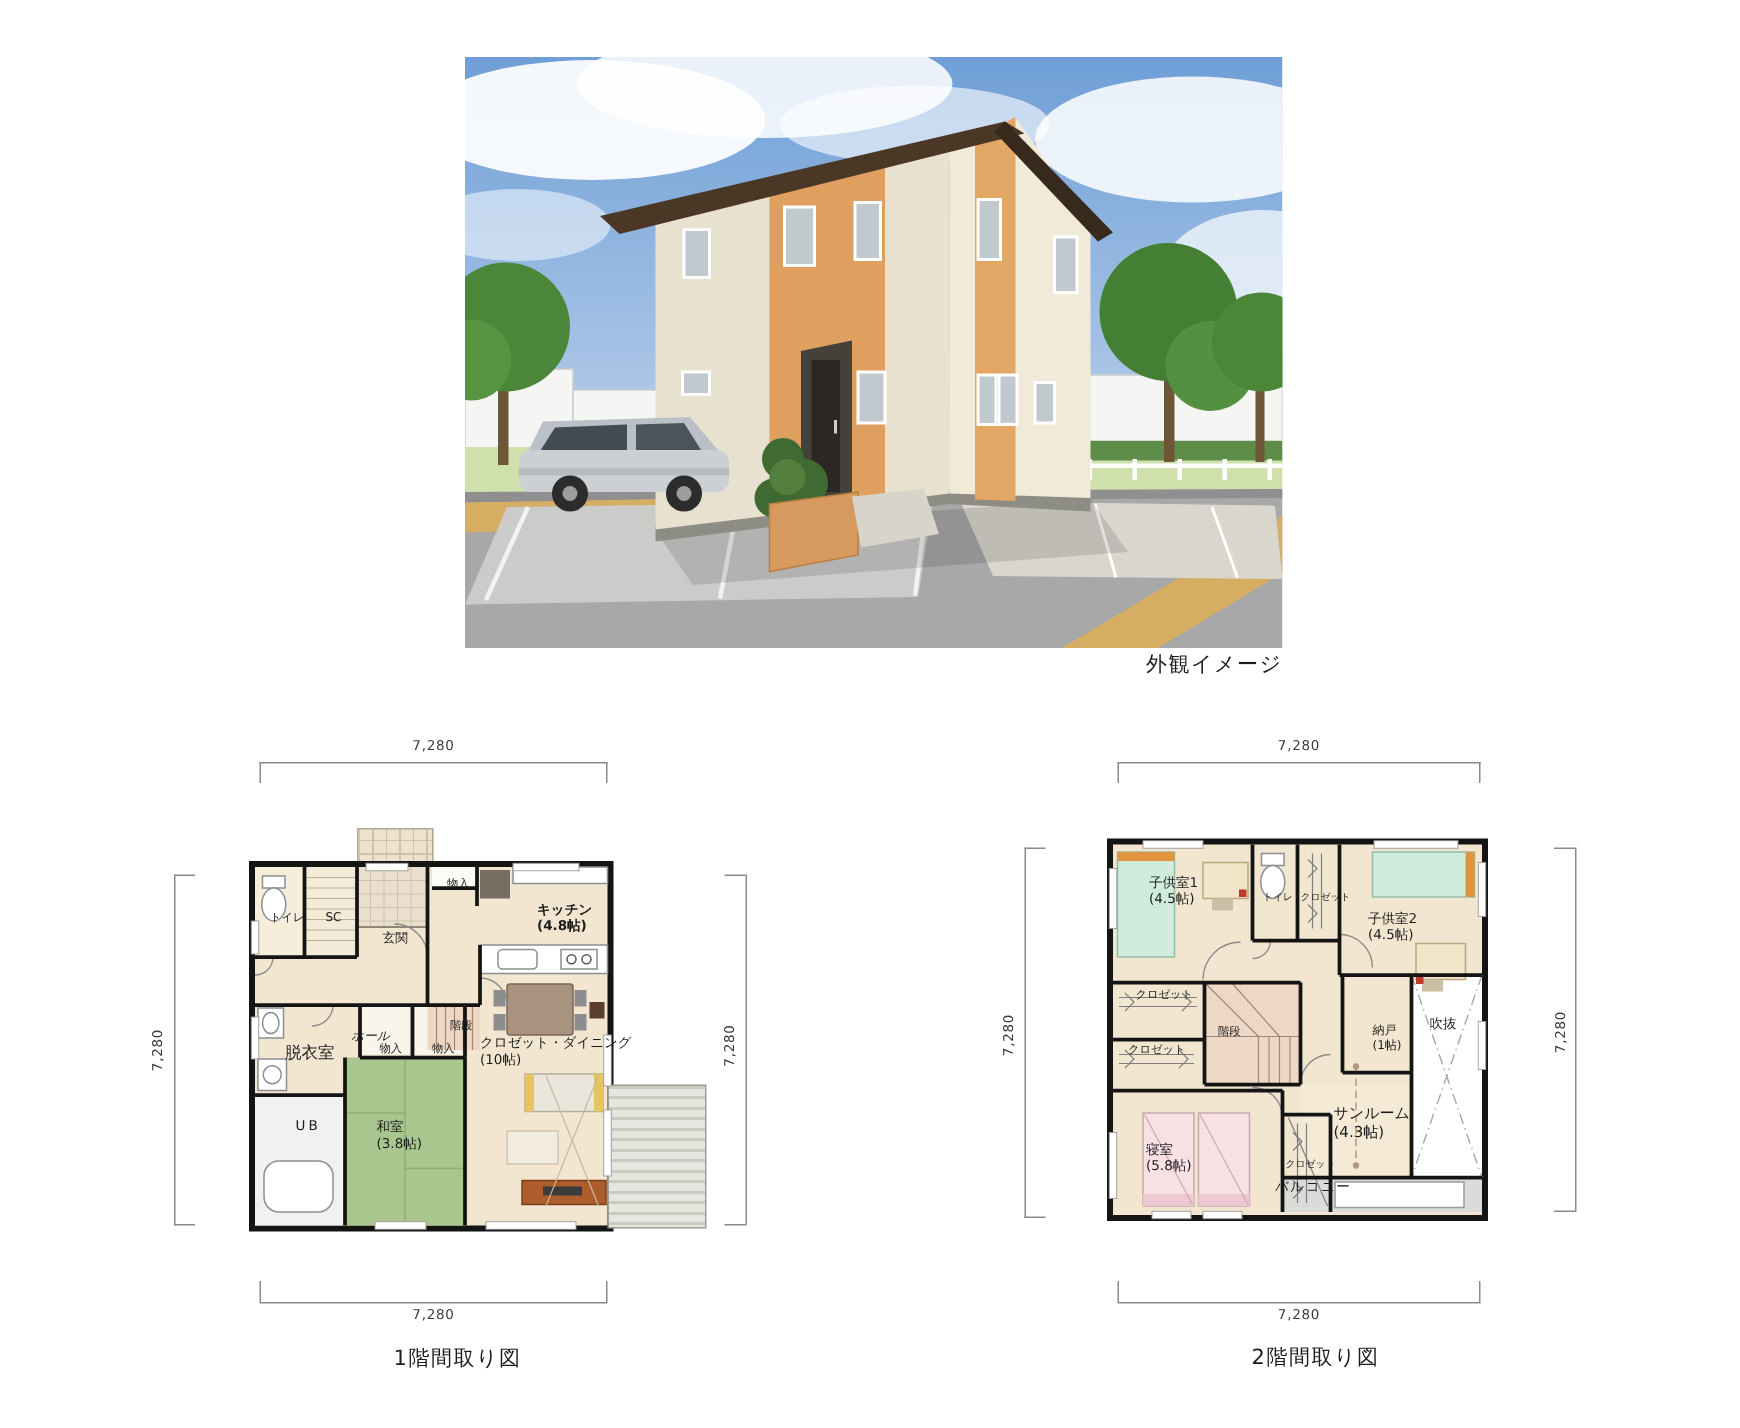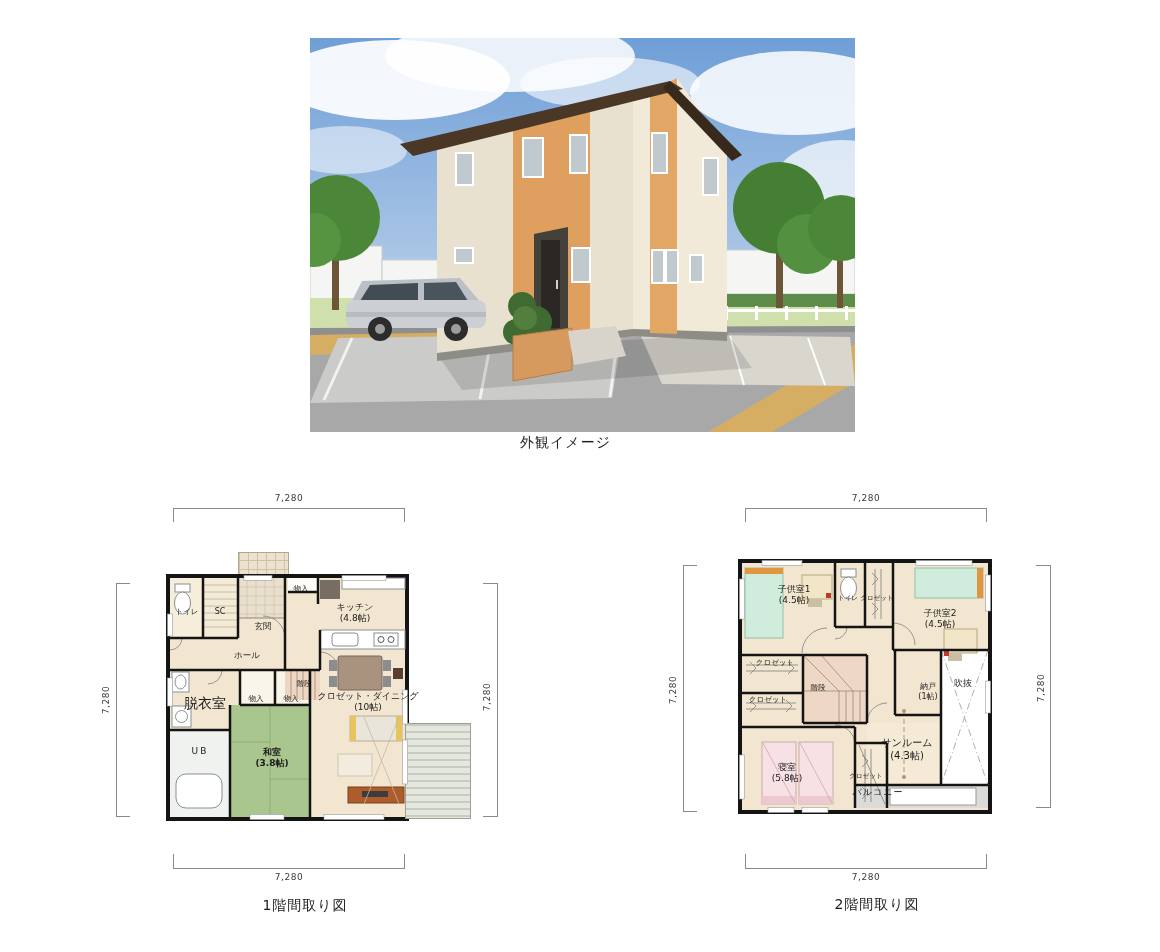--- a/index.html
+++ b/index.html
@@ -3,21 +3,21 @@
 <meta charset="utf-8">
 <style>
   html,body{margin:0;padding:0;}
   body{
     width:1160px;height:952px;position:relative;background:#ffffff;
     font-family:"DejaVu Sans","Liberation Sans",sans-serif;color:#222;
     overflow:hidden;
   }
   .abs{position:absolute;}
   .cap{position:absolute;text-align:center;font-size:14px;color:#1c1c1c;letter-spacing:1px;}
-  .rl{position:absolute;text-align:center;font-size:9px;line-height:1.25;color:#1b1b1b;white-space:nowrap;}
+  .rl{position:absolute;font-size:9px;line-height:1.25;color:#1b1b1b;white-space:nowrap;margin-left:12px;}
   .rl span{display:block;}
   .dimlab{position:absolute;text-align:center;font-size:9px;color:#3a3a3a;letter-spacing:.5px;}
   .dimlab.v{transform:rotate(-90deg);transform-origin:center;width:40px;height:12px;}
   .dline{position:absolute;background:#8a8a8a;}
   .frame{position:absolute;background:#141414;}
   .floor{position:absolute;background:#f2e6d1;}
   .porch{
     position:absolute;background:#ece2cd;border:1px solid #b2a892;
     background-image:
       repeating-linear-gradient(0deg,#cdc3ac 0 1px,transparent 1px 9px),
@@ -131,21 +131,21 @@
     <polygon points="114,245 146,244 158,263 114,263" fill="#4a545c"></polygon>
     <rect x="36" y="262" width="140" height="28" rx="8" fill="#ccd0d4"></rect>
     <rect x="36" y="274" width="140" height="5" fill="#b7bcc1"></rect>
     <circle cx="70" cy="291" r="12" fill="#2c2c2c"></circle>
         <circle cx="70" cy="291" r="5" fill="#9d9d9d"></circle>
     <circle cx="146" cy="291" r="12" fill="#2c2c2c"></circle>
         <circle cx="146" cy="291" r="5" fill="#9d9d9d"></circle>
   </g>
 </svg>
 </div>
-<div class="cap" style="left:293px;top:434px;width:545px;">外観イメージ</div>
+<div class="cap" style="left:310px;top:434px;width:545px;text-align:right;">外観イメージ</div>
 
 <div class="dimlab" style="left:173px;top:493px;width:232px;">7,280</div>
 <div class="dline" style="left:173px;top:508px;width:232px;height:1px;"></div>
 <div class="dline" style="left:173px;top:508px;width:1px;height:14px;"></div>
 <div class="dline" style="left:404px;top:508px;width:1px;height:14px;"></div>
 
 <div class="dline" style="left:173px;top:868px;width:232px;height:1px;"></div>
 <div class="dline" style="left:173px;top:854px;width:1px;height:14px;"></div>
 <div class="dline" style="left:404px;top:854px;width:1px;height:14px;"></div>
 <div class="dimlab" style="left:173px;top:872px;width:232px;">7,280</div>
@@ -281,35 +281,35 @@
     <rect x="84" y="240.5" width="34" height="5"></rect>
         <rect x="158" y="240.5" width="60" height="5"></rect>
   </g>
 </svg>
 </div>
 
 <div class="rl" style="left:168px;top:607px;width:38px;font-size:7.5px;">トイレ</div>
 <div class="rl" style="left:205px;top:607px;width:30px;font-size:8px;">SC</div>
 <div class="rl" style="left:243px;top:621px;width:40px;font-size:8.5px;">玄関</div>
 <div class="rl" style="left:286px;top:584px;width:30px;font-size:7.5px;">物入</div>
-<div class="rl" style="left:315px;top:602px;width:80px;">
+<div class="rl" style="left:346px;top:602px;width:80px;font-weight:bold;">
   <span>キッチン</span>
   <span>(4.8帖)</span>
 </div>
-<div class="rl" style="left:222px;top:650px;width:50px;font-size:8.5px;">ホール</div>
+<div class="rl" style="left:222px;top:686px;width:50px;font-size:8.5px;font-style:italic;">ホール</div>
 <div class="rl" style="left:288px;top:679px;width:32px;font-size:7.5px;">階段</div>
-<div class="rl" style="left:178px;top:695px;width:54px;font-size:14px;">脱衣室</div>
+<div class="rl" style="left:178px;top:695px;width:54px;font-size:11px;">脱衣室</div>
 <div class="rl" style="left:241px;top:694px;width:30px;font-size:7.5px;">物入</div>
 <div class="rl" style="left:276px;top:694px;width:30px;font-size:7.5px;">物入</div>
 <div class="rl" style="left:308px;top:691px;width:120px;">
   <span>クロゼット・ダイニング</span>
   <span>(10帖)</span>
 </div>
 <div class="rl" style="left:185px;top:746px;width:30px;letter-spacing:2px;">UB</div>
-<div class="rl" style="left:239px;top:747px;width:66px;font-weight:bold;">
+<div class="rl" style="left:239px;top:747px;width:66px;">
   <span>和室</span>
   <span>(3.8帖)</span>
 </div>
 <div class="cap" style="left:180px;top:897px;width:250px;">1階間取り図</div>
 
 <div class="dimlab" style="left:745px;top:493px;width:242px;">7,280</div>
 <div class="dline" style="left:745px;top:508px;width:242px;height:1px;"></div>
 <div class="dline" style="left:745px;top:508px;width:1px;height:14px;"></div>
 <div class="dline" style="left:986px;top:508px;width:1px;height:14px;"></div>
 

